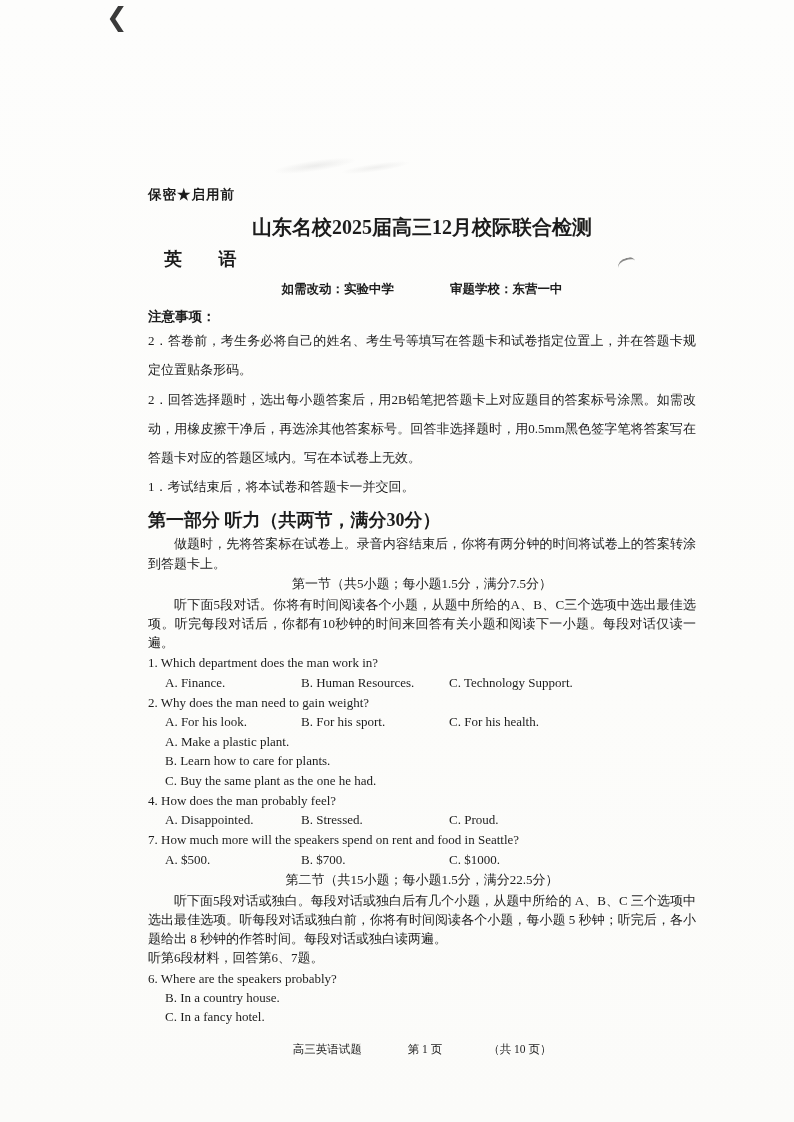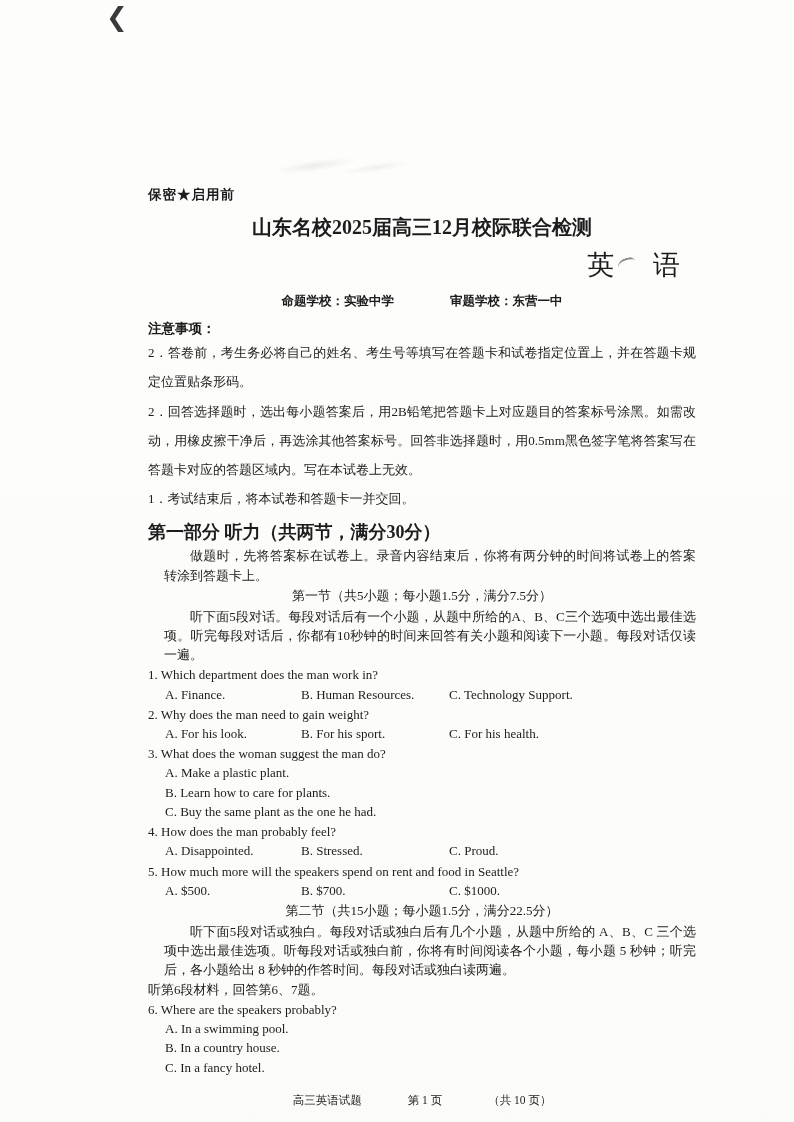--- a/index.html
+++ b/index.html
@@ -33,33 +33,33 @@
     border-radius:60% 40% 50% 50%;
     transform:rotate(-14deg);
   }
   .content {
     position:absolute; left:148px; top:186px; width:548px;
     font-size:13px;
   }
   .secrecy { font-weight:bold; font-size:13.5px; letter-spacing:1px; }
   .title { text-align:center; font-weight:bold; font-size:20px; margin-top:10px; }
   .subject {
-    text-align:right; font-weight:normal; font-size:27px;
+    text-align:left; font-weight:bold; font-size:18px;
     letter-spacing:16px; padding-left:16px; margin-top:6px;
   }
   .schools {
     display:flex; justify-content:center; gap:56px;
     font-weight:bold; font-size:12.5px; margin-top:10px;
   }
   .notice-head { font-weight:bold; font-size:13.5px; margin-top:10px; }
   .notice-item { line-height:2.25; text-align:justify; }
   .part-head { font-weight:bold; font-size:18px; margin-top:4px; line-height:1.6; }
   .sec-head { line-height:1.6; margin-top:1px;text-align:center; }
   .para { line-height:1.48; text-align:justify; }
-  .indent { text-indent:2em;margin-left:16px; }
+  .indent { text-indent:2em; }
   .q { line-height:1.48; margin-top:1px; }
   .opts-row { display:flex; padding-left:17px; line-height:1.48; }
   .opts-row .o1 { width:136px; }
   .opts-row .o2 { width:148px; }
   .opt-line { padding-left:17px; line-height:1.48; }
   .footer {
     display:flex; justify-content:center;
     font-size:11.5px; margin-top:16px;
   }
   .footer span { margin:0 23px;text-align:center; }
@@ -76,90 +76,88 @@
 
   <div class="content">
 
     <div class="secrecy">保密★启用前</div>
 
     <div class="title">山东名校2025届高三12月校际联合检测</div>
 
     <div class="subject">英 语</div>
 
     <div class="schools">
-      <span>命题学校：实验中学</span>
+      <span>如需改动：实验中学</span>
       <span>审题学校：东营一中</span>
     </div>
 
     <div class="notice-head">注意事项：</div>
 
     <div class="notice-item">2．答卷前，考生务必将自己的姓名、考生号等填写在答题卡和试卷指定位置上，并在答题卡规定位置贴条形码。</div>
     <div class="notice-item">2．回答选择题时，选出每小题答案后，用2B铅笔把答题卡上对应题目的答案标号涂黑。如需改动，用橡皮擦干净后，再选涂其他答案标号。回答非选择题时，用0.5mm黑色签字笔将答案写在答题卡对应的答题区域内。写在本试卷上无效。</div>
     <div class="notice-item">1．考试结束后，将本试卷和答题卡一并交回。</div>
 
     <div class="part-head">第一部分 听力（共两节，满分30分）</div>
 
     <div class="para indent">做题时，先将答案标在试卷上。录音内容结束后，你将有两分钟的时间将试卷上的答案转涂到答题卡上。</div>
 
     <div class="sec-head">第一节（共5小题；每小题1.5分，满分7.5分）</div>
 
-    <div class="para indent">听下面5段对话。每段对话后有一个小题，从题中所给的A、B、C三个选项中选出最佳选项。听完每段对话后，你都有10秒钟的时间来回答有关小题和阅读下一小题。每段对话仅读一遍。</div>
+    <div class="para indent">听下面5段对话。你将有时间阅读各个小题，从题中所给的A、B、C三个选项中选出最佳选项。听完每段对话后，你都有10秒钟的时间来回答有关小题和阅读下一小题。每段对话仅读一遍。</div>
 
     <div class="q">
       <div>1. Which department does the man work in?</div>
       <div class="opts-row">
         <span class="o1">A. Finance.</span>
         <span class="o2">B. Human Resources.</span>
         <span class="o3">C. Technology Support.</span>
       </div>
     </div>
 
     <div class="q">
       <div>2. Why does the man need to gain weight?</div>
       <div class="opts-row">
         <span class="o1">A. For his look.</span>
         <span class="o2">B. For his sport.</span>
         <span class="o3">C. For his health.</span>
       </div>
     </div>
 
     <div class="q">
-      <div>3. What does the woman suggest the man do?</div>
       <div class="opt-line">A. Make a plastic plant.</div>
       <div class="opt-line">B. Learn how to care for plants.</div>
       <div class="opt-line">C. Buy the same plant as the one he had.</div>
     </div>
 
     <div class="q">
       <div>4. How does the man probably feel?</div>
       <div class="opts-row">
         <span class="o1">A. Disappointed.</span>
         <span class="o2">B. Stressed.</span>
         <span class="o3">C. Proud.</span>
       </div>
     </div>
 
     <div class="q">
-      <div>5. How much more will the speakers spend on rent and food in Seattle?</div>
+      <div>7. How much more will the speakers spend on rent and food in Seattle?</div>
       <div class="opts-row">
         <span class="o1">A. $500.</span>
         <span class="o2">B. $700.</span>
         <span class="o3">C. $1000.</span>
       </div>
     </div>
 
     <div class="sec-head">第二节（共15小题；每小题1.5分，满分22.5分）</div>
 
     <div class="para indent">听下面5段对话或独白。每段对话或独白后有几个小题，从题中所给的 A、B、C 三个选项中选出最佳选项。听每段对话或独白前，你将有时间阅读各个小题，每小题 5 秒钟；听完后，各小题给出 8 秒钟的作答时间。每段对话或独白读两遍。</div>
 
     <div class="para">听第6段材料，回答第6、7题。</div>
 
     <div class="q">
       <div>6. Where are the speakers probably?</div>
-      <div class="opt-line">A. In a swimming pool.</div>
       <div class="opt-line">B. In a country house.</div>
       <div class="opt-line">C. In a fancy hotel.</div>
     </div>
 
     <div class="footer">
       <span>高三英语试题</span>
       <span>第 1 页</span>
       <span>（共 10 页）</span>
     </div>
 

